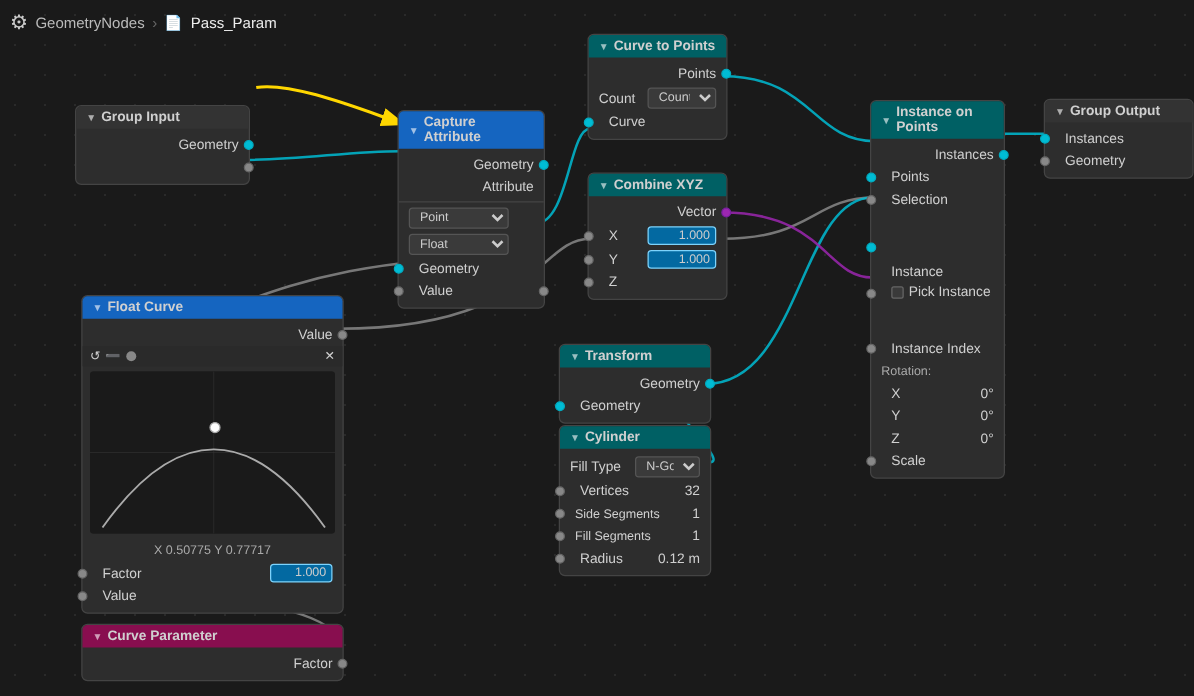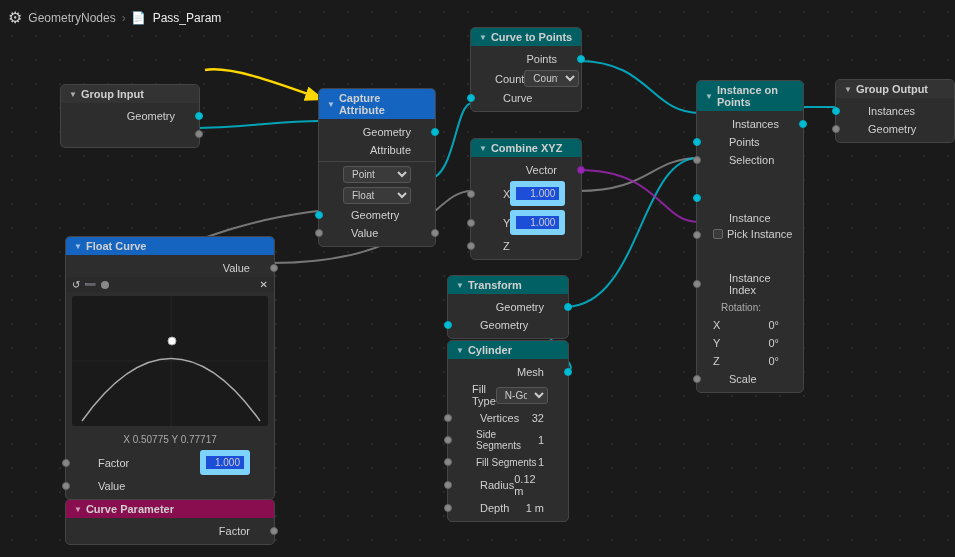--- a/index.html
+++ b/index.html
@@ -48,21 +48,21 @@
     .node-header .collapse-icon {
       font-size: 8px;
       color: rgba(255,255,255,0.6);
     }
     .node-body {
       padding: 4px 0;
     }
     .node-row {
       display: flex;
       align-items: center;
-      padding: 2px 24px;
+      padding: 2px 8px;
       font-size: 11px;
       position: relative;
       min-height: 18px;
     }
     .node-row.right { justify-content: flex-end; }
 
     
     .socket {
       width: 8px;
       height: 8px;
@@ -87,22 +87,22 @@
       border: 1px solid #555;
       color: #ccc;
       font-size: 10px;
       border-radius: 3px;
       padding: 1px 4px;
       width: 80px;
     }
 
     
     .node-input {
-      background: #1d4ed8;
-      border: 6px solid #7dd3fc;
+      background: #0369a1;
+      border: 1px solid #7dd3fc;
       color: #ccc;
       font-size: 10px;
       border-radius: 3px;
       padding: 1px 4px;
       width: 55px;
       text-align: right;
     }
 
     
     .wires-canvas {
@@ -393,24 +393,20 @@
     </div>
   </div>
 </div>
 
 <div class="node" style="left:447px; top:340px; width:122px;">
   <div class="node-header header-teal">
     <span class="collapse-icon">▼</span>
     <span>Cylinder</span>
   </div>
   <div class="node-body">
-    <div class="node-row right">
-      <span>Mesh</span>
-      <div class="socket teal right" style="right:-4px;top:5px;"></div>
-    </div>
     <div class="node-row" style="justify-content:space-between;">
       <span>Fill Type</span>
       <select class="node-select" style="width:52px;">
         <option>N-Gon</option>
       </select>
     </div>
     <div class="node-row" style="position:relative;justify-content:space-between;">
       <div class="socket gray left"></div>
       <span style="margin-left:8px;">Vertices</span>
       <span>32</span>
@@ -423,25 +419,20 @@
     <div class="node-row" style="position:relative;justify-content:space-between;">
       <div class="socket gray left"></div>
       <span style="margin-left:4px;font-size:10px;">Fill Segments</span>
       <span>1</span>
     </div>
     <div class="node-row" style="position:relative;justify-content:space-between;">
       <div class="socket gray left"></div>
       <span style="margin-left:8px;">Radius</span>
       <span>0.12 m</span>
     </div>
-    <div class="node-row" style="position:relative;justify-content:space-between;">
-      <div class="socket gray left"></div>
-      <span style="margin-left:8px;">Depth</span>
-      <span>1 m</span>
-    </div>
   </div>
 </div>
 
 <div class="node" style="left:65px; top:236px; width:210px;">
   <div class="node-header header-blue">
     <span class="collapse-icon">▼</span>
     <span>Float Curve</span>
   </div>
   <div class="node-body">
     <div class="node-row right">

